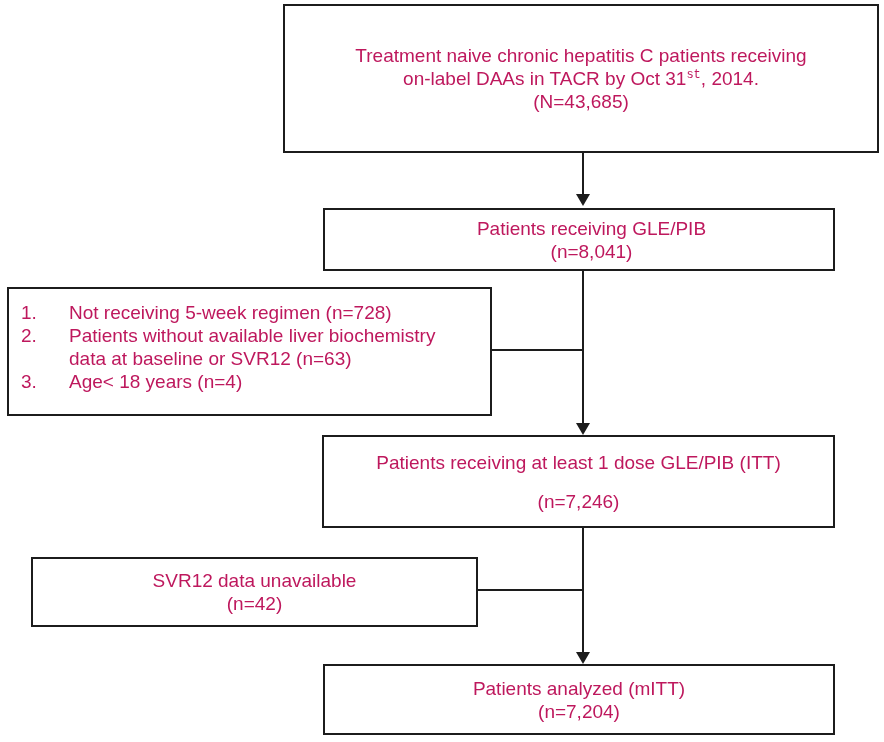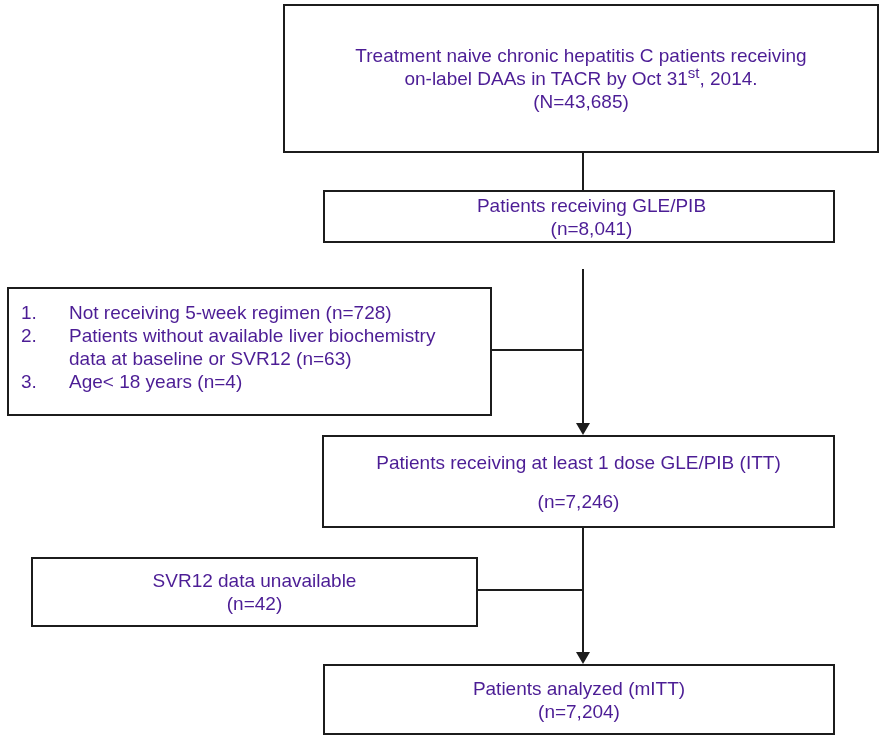--- a/index.html
+++ b/index.html
@@ -2,50 +2,50 @@
 <html><head>
 <meta charset="utf-8">
 <style>
   html, body { margin: 0; padding: 0; background: #ffffff; }
   .canvas {
     position: relative;
     width: 884px;
     height: 742px;
     background: #ffffff;
     font-family: "Liberation Sans", sans-serif;
-    color: #4c1d95;
+    color: #be185d;
     font-size: 19px;
     line-height: 23px;
     overflow: hidden;
   }
   .box {
     position: absolute;
     box-sizing: border-box;
     border: 2px solid #1c1c1c;
     background: #ffffff;
     display: flex;
     flex-direction: column;
     justify-content: center;
     align-items: center;
     text-align: center;
   }
   .box-top    { left: 283px; top: 4px;   width: 596px; height: 149px; }
-  .box-glepib { left: 323px; top: 190px; width: 512px; height: 53px; padding-left: 25px;  }
+  .box-glepib { left: 323px; top: 208px; width: 512px; height: 63px; padding-left: 25px;  }
   .box-excl   { left: 7px;   top: 287px; width: 485px; height: 129px;
                 justify-content: flex-start; align-items: stretch;
                 text-align: left; padding: 12px 6px 0 12px; }
   .box-itt    { left: 322px; top: 435px; width: 513px; height: 93px; gap: 16px;  }
   .box-svr    { left: 31px;  top: 557px; width: 447px; height: 70px;  }
   .box-mitt   { left: 323px; top: 664px; width: 512px; height: 71px; text-align: right;  }
 
   .excl-item { display: flex; }
   .excl-num  { flex: 0 0 48px; }
   .excl-text { width: 408px; }
 
-  sup.ord { font-size: 15px; line-height: 0; vertical-align: 7px; }
+  sup.ord { font-size: 12px; line-height: 0; vertical-align: 7px; font-family: Liberation Mono, monospace; }
 
   .vline { position: absolute; width: 2px; background: #1c1c1c; }
   .hline { position: absolute; height: 2px; background: #1c1c1c; }
   .arrowhead {
     position: absolute;
     width: 0; height: 0;
     border-left: 7px solid transparent;
     border-right: 7px solid transparent;
     border-top: 12px solid #1c1c1c;
   }

